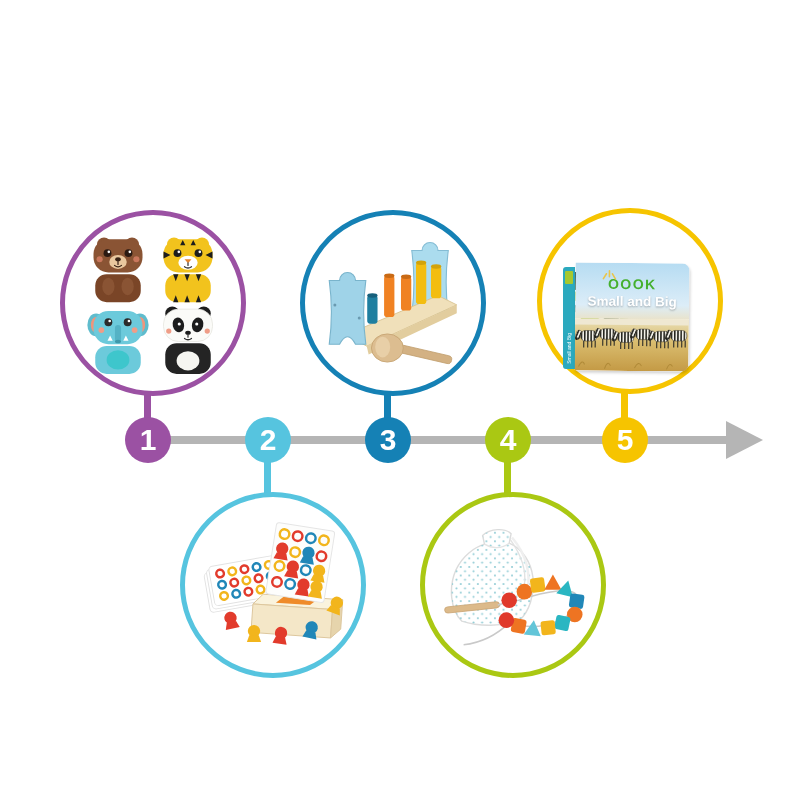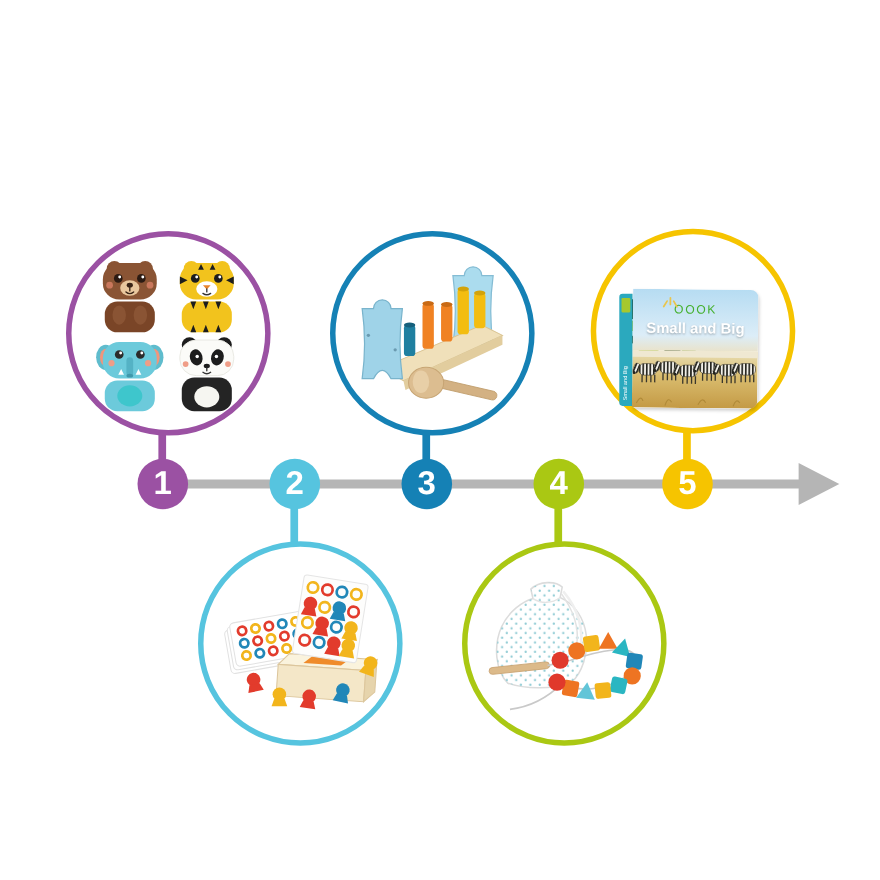--- a/index.html
+++ b/index.html
@@ -29,21 +29,21 @@
   
   .book{position:relative;width:152px;height:152px}
   .book-pages{position:absolute;left:0px;top:-2px;width:152px;height:64px;overflow:visible}
   .book-spine{position:absolute;left:9px;top:42px;width:12px;height:102px;background:#2ba9be;border-radius:3px 0 0 3px}
   .spine-logo{position:absolute;top:4px;left:2px;width:8px;height:13px;background:#a6c82e;border-radius:1px}
   .spine-text{position:absolute;bottom:5px;left:3px;color:#fff;font-size:5px;writing-mode:vertical-rl;transform:rotate(180deg);white-space:nowrap}
   .book-cover{position:absolute;left:21px;top:38px;width:114px;height:108px;border-radius:0 7px 7px 0;
     overflow:hidden;transform:rotate(.6deg);box-shadow:1px 2px 3px rgba(0,0,0,.18)}
   .cover-sky{position:relative;height:56px;background:linear-gradient(#b6dcf2,#dcedf8 75%,#e9e3cc);text-align:center}
   .logo-rays{position:absolute;left:26px;top:7px}
-  .cover-logo{display:inline-block;margin-top:13px;color:#45b02e;font-weight:normal;font-size:11px;letter-spacing:1.5px}
+  .cover-logo{display:inline-block;margin-top:13px;color:#45b02e;font-weight:bold;font-size:14px;letter-spacing:1.5px}
   .cover-title{color:#fff;font-weight:bold;font-size:13.5px;margin-top:1px;text-shadow:0 1px 2px rgba(0,0,0,.3)}
   .cover-photo{position:absolute;left:0;bottom:0;width:114px;height:52px}
 </style>
 </head>
 <body>
 
 <div id="canvas">
 
   <div class="tl-line"></div>
   <div class="tl-arrow"></div>

